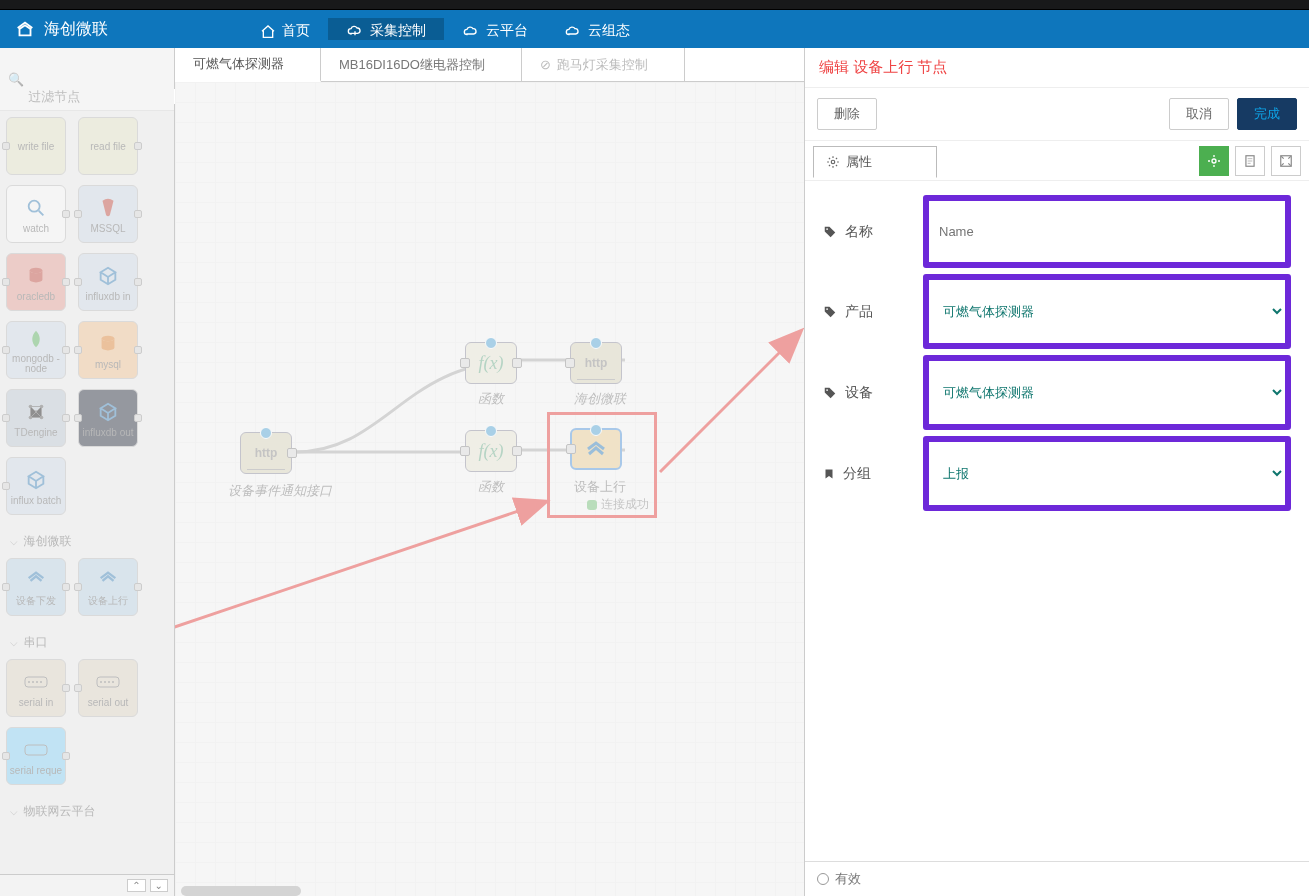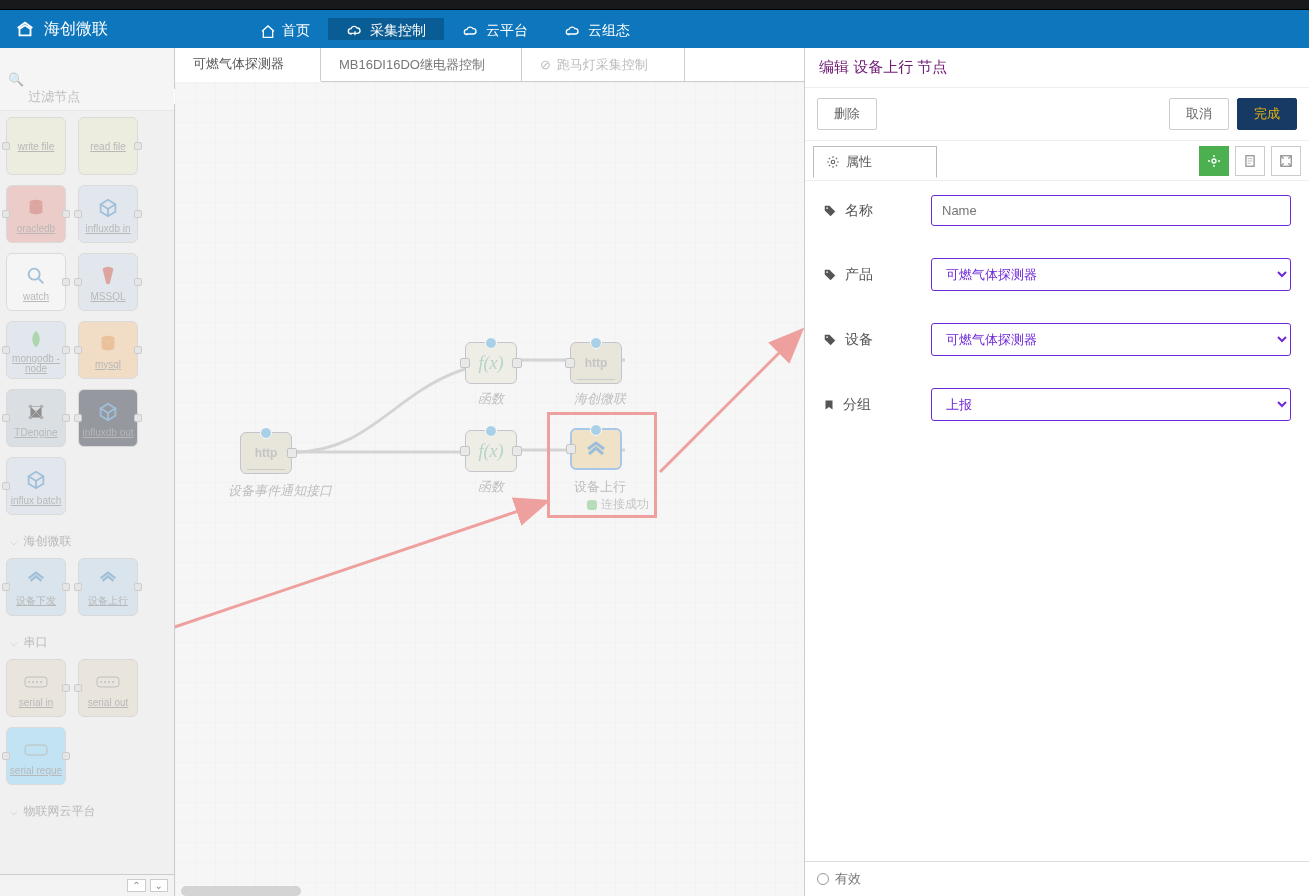--- a/index.html
+++ b/index.html
@@ -13,21 +13,21 @@
 .nav-item.active { background: #0a5d94; }
 .nav-item svg, .nav-item .ico { margin-right: 6px; }
 .app { display: flex; height: calc(100vh - 48px); position: relative; }
 .palette { width: 175px; border-right: 1px solid #ccc; background: #f3f3f3; position: relative; display: flex; flex-direction: column; }
 .palette-search { padding: 6px 8px; border-bottom: 1px solid #ddd; display:flex; align-items:center; background:#fff; }
 .palette-search input { border: none; outline: none; flex: 1; font-size: 13px; color: #a16207; margin-top: 35px; }
 .palette-search .mag { color:#999; margin-right:4px; }
 .palette-body { flex: 1; overflow-y: hidden; padding: 6px 6px 30px 6px; }
 .overlay { position: absolute; inset: 0; background: rgba(238,238,238,0.6); z-index: 5; pointer-events: none; }
 .node-row { display: flex; gap: 12px; margin-bottom: 10px; }
-.node-tile { width: 60px; height: 58px; border-radius: 6px; display: flex; flex-direction: column; align-items: center; justify-content: center; font-size: 10px; color: #666; position: relative; border:1px solid #bbb; background:#fff;text-decoration:underline; }
+.node-tile { width: 60px; height: 58px; border-radius: 6px; display: flex; flex-direction: column; align-items: center; justify-content: center; font-size: 10px; color: #666; position: relative; border:1px solid #bbb; background:#fff; }
 .node-tile .port { position:absolute; width:8px; height:8px; background:#d9d9d9; border:1px solid #999; border-radius:2px; }
 .node-tile .port.l { left:-5px; top:50%; transform:translateY(-50%);}
 .node-tile .port.r { right:-5px; top:50%; transform:translateY(-50%);}
 .node-tile .ic { width:30px; height:26px; display:flex; align-items:center; justify-content:center; margin-bottom:2px; }
 .cat-hdr { padding: 8px 4px; font-size: 12px; color:#666; display:flex; align-items:center; gap:6px; }
 .cat-hdr::before { content:"⌵"; font-size:10px; color:#999; }
 .palette-footer { height:22px; border-top:1px solid #ccc; display:flex; justify-content:flex-end; align-items:center; padding:0 6px; gap:4px; background:#f3f3f3; z-index:6; }
 .palette-footer span { border:1px solid #ccc; padding:0 4px; font-size:10px; color:#888; cursor:pointer; background:#fff; }
 .canvas-wrap { flex: 1; display: flex; flex-direction: column; position: relative; }
 .tabs { display: flex; border-bottom: 1px solid #ccc; height: 34px; background: #fff; }
@@ -42,37 +42,37 @@
 .wsnode .port.l { left:-6px; } .wsnode .port.r { right:-6px; }
 .wsnode .tpin { position:absolute; width:12px; height:12px; background:#4da3d4; border:1px solid #fff; border-radius:50%; top:-6px; left:50%; transform:translateX(-50%);}
 .wslabel { position:absolute; font-size:13px; color:#777; font-style:italic; text-align:center; }
 .wsstatus { position:absolute; font-size:12px; color:#888; display:flex; align-items:center; gap:4px; }
 .wsstatus .sd { width:10px; height:10px; border-radius:3px; background:#6fbf73; }
 .selbox { position:absolute; border:3px solid #e53935; }
 .wire { position:absolute; stroke:#aaa; stroke-width:3; fill:none; }
 .arrow { position:absolute; pointer-events:none; }
 .hsb { position:absolute; bottom:0; left:6px; width:120px; height:10px; background:#aaa; border-radius:5px; }
 .sidepanel { width: 505px; border-left: 1px solid #ccc; display: flex; flex-direction: column; background:#fff; z-index:10; }
-.sp-title { padding: 10px 14px; font-size: 15px; border-bottom:1px solid #eee; color:#701a75; }
+.sp-title { padding: 10px 14px; font-size: 15px; border-bottom:1px solid #eee; color:#ef4444; }
 .sp-actions { display:flex; padding: 10px 12px; gap:8px; border-bottom:1px solid #eee; }
 .btn { border:1px solid #ccc; background:#fff; padding:6px 16px; font-size:13px; color:#666; cursor:pointer; border-radius:2px; }
 .btn.danger {  }
-.btn.primary { background:#163a63; color:#eab308; border-color:#163a63; }
+.btn.primary { background:#163a63; color:#0ea5e9; border-color:#163a63; }
 .spacer { flex:1; }
 .sp-tabs { display:flex; align-items:center; padding: 0 8px; border-bottom:1px solid #eee; height:40px; }
 .sp-tab { border:1px solid #bbb; padding:6px 64px 6px 12px; font-size:13px; color:#555; display:flex; align-items:center; gap:6px; position:relative; top:1px; background:#fff; }
 .sp-tab.active { border-bottom:1px solid #fff; }
 .sp-tabicons { margin-left:auto; display:flex; gap:6px; }
 .sqbtn { width:30px; height:30px; border:1px solid #ccc; display:flex; align-items:center; justify-content:center; cursor:pointer; color:#888; }
 .sqbtn.green { background:#4caf50; border-color:#4caf50; color:#fff; }
 .form { padding: 14px 18px; flex:1; }
-.frow { display:flex; align-items:center; margin-bottom:32px;gap:8px; }
+.frow { display:flex; align-items:center; margin-bottom:6px; }
 .flabel { width:100px; display:flex; align-items:center; gap:8px; color:#555; font-size:14px; }
 .fcontrol { flex:1; }
-.fcontrol input, .fcontrol select { width:100%; padding:7px 10px; border:1px solid #6d28d9; border-radius:3px; font-size:13px; color:#6d28d9; background:#fff; }
+.fcontrol input, .fcontrol select { width:100%; padding:23px 10px; border:6px solid #6d28d9; border-radius:3px; font-size:13px; color:#0f766e; background:#fff; }
 .sp-footer { border-top:1px solid #ddd; padding:8px 12px; display:flex; align-items:center; gap:6px; color:#777; font-size:13px; }
 .sp-footer .rdo { width:12px; height:12px; border:1px solid #999; border-radius:50%; }
 </style>
 </head>
 <body>
 
 <div class="topstrip"></div>
 
 <div class="navbar">
   <div class="brand">
@@ -121,60 +121,60 @@
         <div class="node-tile" style="background:#e8e8c8">
             <span class="port l"></span>
             <span>write file</span>
           </div>
         <div class="node-tile" style="background:#e8e8c8">
             <span>read file</span>
             <span class="port r"></span>
           </div>
       </div>
       <div class="node-row">
+        <div class="node-tile">
+            <div class="ic">
+              <svg width="22" height="22" viewBox="0 0 24 24">
+                <circle cx="10" cy="10" r="6" fill="none" stroke="#2b7bb9" stroke-width="2"></circle>
+                <path stroke="#2b7bb9" stroke-width="2" d="M15 15 L20 20"></path>
+              </svg>
+            </div>
+            <span>watch</span>
+            <span class="port r"></span>
+          </div>
+        <div class="node-tile" style="background:#d0dcea">
+            <div class="ic">
+              <svg width="22" height="22" viewBox="0 0 24 24">
+                <path fill="#c0392b" d="M6 4 Q12 0 18 4 L14 20 Q12 22 10 20 Z"></path>
+              </svg>
+            </div>
+            <span>MSSQL</span>
+            <span class="port l"></span>
+            <span class="port r"></span>
+          </div>
+      </div>
+      <div class="node-row">
         <div class="node-tile" style="background:#e89a8f">
             <div class="ic">
               <svg width="22" height="22" viewBox="0 0 24 24">
                 <ellipse cx="12" cy="6" rx="7" ry="3" fill="#c0392b"></ellipse>
                 <path fill="#c0392b" d="M5 6v10a7 3 0 0014 0V6a7 3 0 01-14 0z"></path>
               </svg>
             </div>
             <span>oracledb</span>
             <span class="port l"></span>
             <span class="port r"></span>
           </div>
         <div class="node-tile" style="background:#d0dcea">
             <div class="ic">
               <svg width="22" height="22" viewBox="0 0 24 24">
                 <path fill="none" stroke="#2b7bb9" stroke-width="2" d="M12 3 L20 8 L12 13 L4 8 Z M4 8 V16 L12 21 L20 16 V8 M12 13 V21"></path>
               </svg>
             </div>
             <span>influxdb in</span>
-            <span class="port l"></span>
-            <span class="port r"></span>
-          </div>
-      </div>
-      <div class="node-row">
-        <div class="node-tile">
-            <div class="ic">
-              <svg width="22" height="22" viewBox="0 0 24 24">
-                <circle cx="10" cy="10" r="6" fill="none" stroke="#2b7bb9" stroke-width="2"></circle>
-                <path stroke="#2b7bb9" stroke-width="2" d="M15 15 L20 20"></path>
-              </svg>
-            </div>
-            <span>watch</span>
-            <span class="port r"></span>
-          </div>
-        <div class="node-tile" style="background:#d0dcea">
-            <div class="ic">
-              <svg width="22" height="22" viewBox="0 0 24 24">
-                <path fill="#c0392b" d="M6 4 Q12 0 18 4 L14 20 Q12 22 10 20 Z"></path>
-              </svg>
-            </div>
-            <span>MSSQL</span>
             <span class="port l"></span>
             <span class="port r"></span>
           </div>
       </div>
       <div class="node-row">
         <div class="node-tile" style="background:#d0dcea">
             <div class="ic">
               <svg width="20" height="22" viewBox="0 0 24 24">
                 <path fill="#4caf50" d="M12 2 C18 8 18 16 12 22 C6 16 6 8 12 2 Z"></path>
               </svg>

